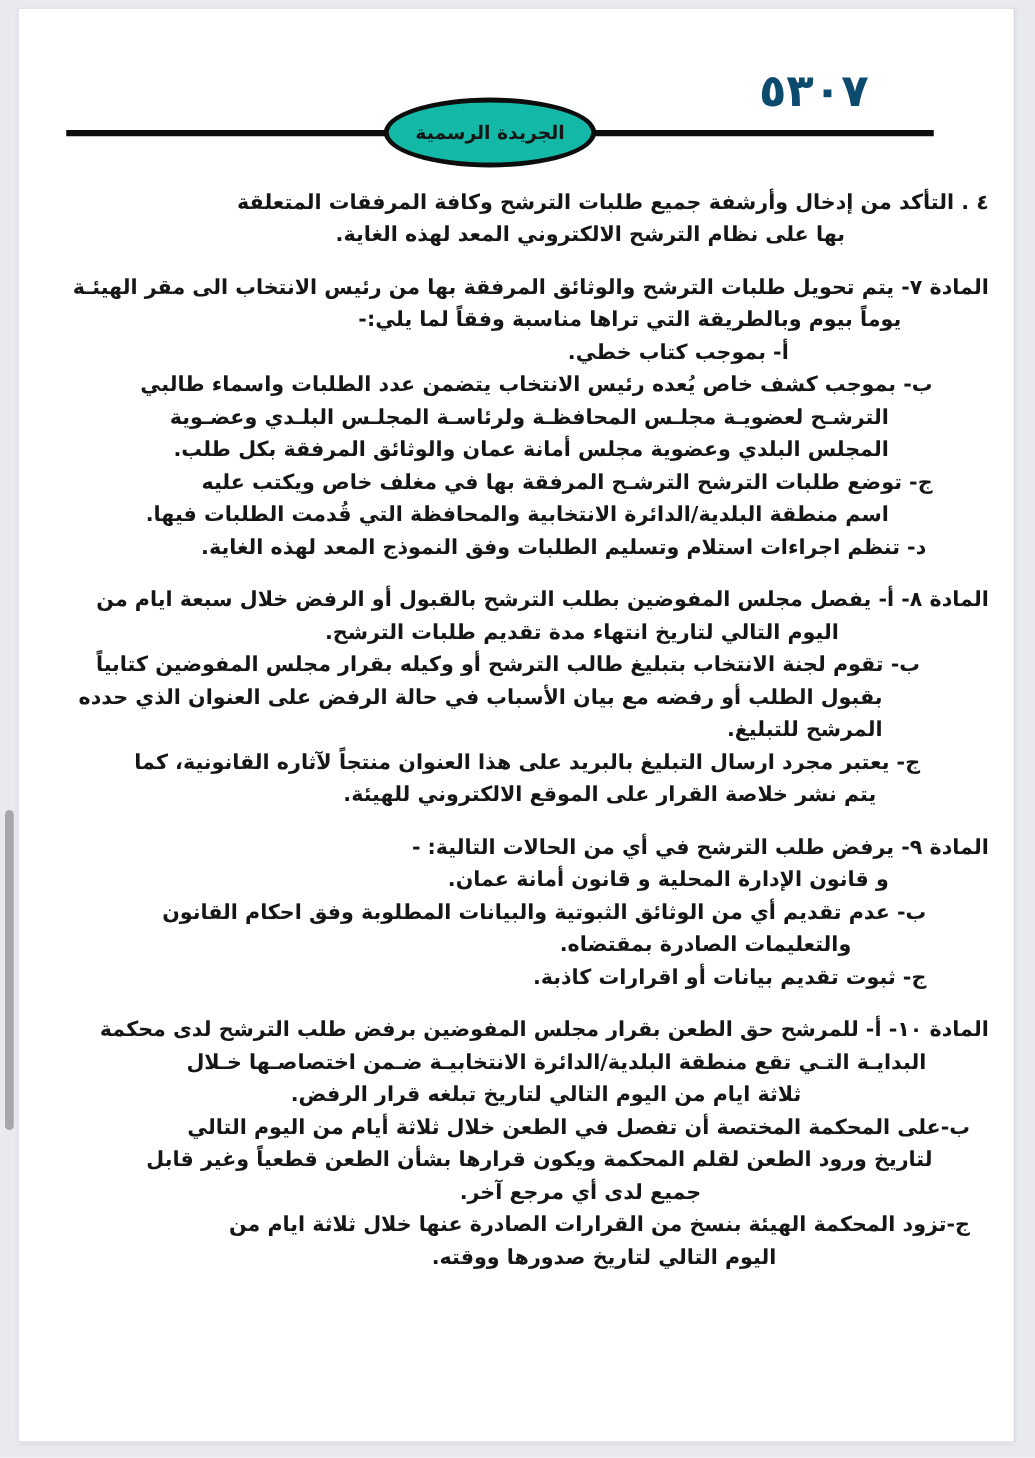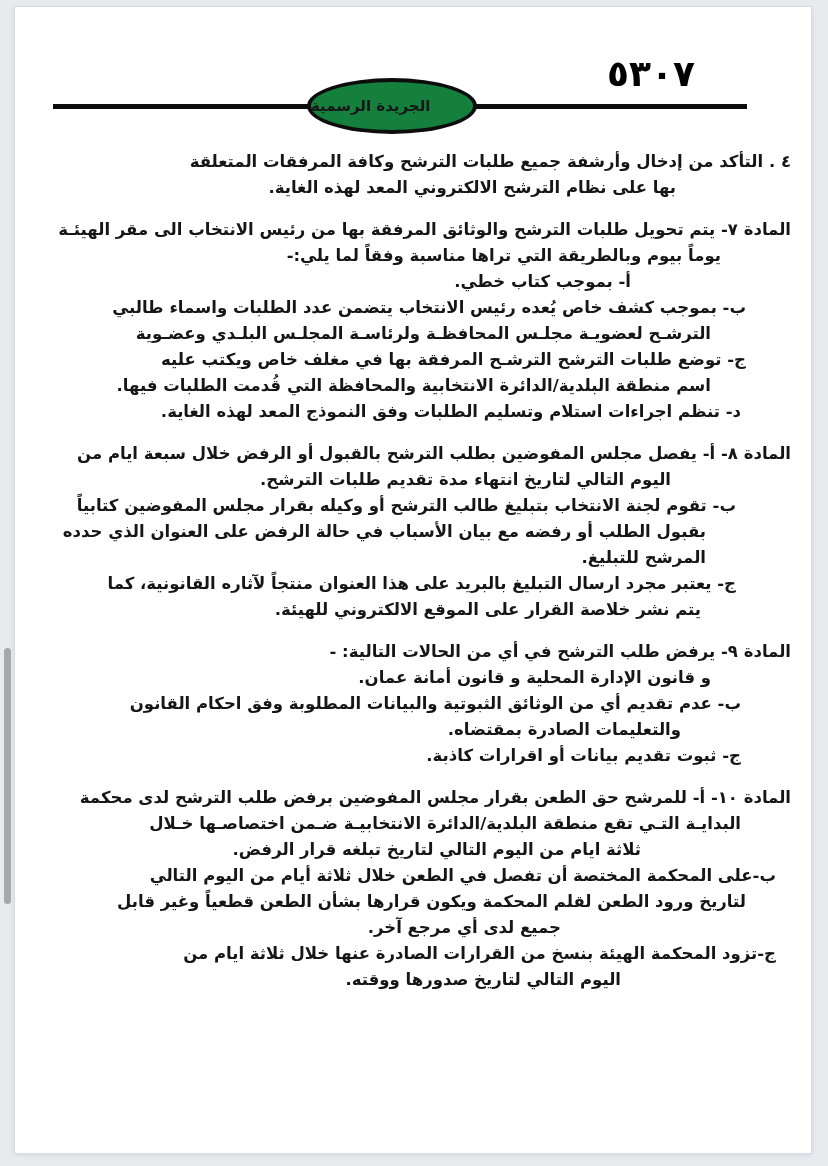--- a/index.html
+++ b/index.html
@@ -8,31 +8,31 @@
     background:#e9eaee;
     font-family:"DejaVu Sans", sans-serif;
   }
   .page{
     position:absolute;left:14px;top:6px;width:798px;height:1148px;
     background:#ffffff;border:1px solid #d9dbe0;box-sizing:border-box;
     box-shadow:0 1px 4px rgba(40,40,60,0.10);
   }
   .page-number{
     position:absolute;top:46px;right:116px;
-    font-size:36px;font-weight:bold;color:#000000;
+    font-size:36px;font-weight:bold;color:#0c4a6e;
     letter-spacing:3px;direction:rtl;
   }
   .header-rule{
     position:absolute;top:97px;left:38px;right:64px;height:5px;
     background:#0d0d0d;z-index:1;
   }
   .gazette-oval{
     position:absolute;top:71px;left:292px;width:170px;height:56px;
-    border:4px solid #0d0d0d;border-radius:50%;background:#15803d;
-    display:flex;align-items:center;justify-content:flex-start;
+    border:4px solid #0d0d0d;border-radius:50%;background:#14b8a6;
+    display:flex;align-items:center;justify-content:center;
     z-index:2;box-sizing:border-box;
   }
   .gazette-oval span{
     font-size:15px;font-weight:bold;color:#161616;direction:rtl;white-space:nowrap;
   }
   .content{
     position:absolute;top:142px;left:61px;right:20px;
     direction:rtl;text-align:right;
     font-size:16.5px;font-weight:bold;color:#161616;
   }
@@ -63,20 +63,21 @@
       <div class="ln" style="padding-right:0">٤ . التأكد من إدخال وأرشفة جميع طلبات الترشح وكافة المرفقات المتعلقة</div>
       <div class="ln" style="padding-right:115px">بها على نظام الترشح الالكتروني المعد لهذه الغاية.</div>
     </div>
 
     <div class="block">
       <div class="ln" style="padding-right:0">المادة ٧- يتم تحويل طلبات الترشح والوثائق المرفقة بها من رئيس الانتخاب الى مقر الهيئـة</div>
       <div class="ln" style="padding-right:70px">يوماً بيوم وبالطريقة التي تراها مناسبة وفقاً لما يلي:-</div>
       <div class="ln" style="padding-right:160px">أ-  بموجب كتاب خطي.</div>
       <div class="ln" style="padding-right:45px">ب- بموجب كشف خاص يُعده رئيس الانتخاب يتضمن عدد الطلبات واسماء طالبي</div>
       <div class="ln" style="padding-right:80px">الترشـح لعضويـة مجلـس المحافظـة ولرئاسـة المجلـس البلـدي وعضـوية</div>
+      <div class="ln" style="padding-right:80px">المجلس البلدي وعضوية مجلس أمانة عمان والوثائق المرفقة بكل طلب.</div>
       <div class="ln" style="padding-right:45px">ج- توضع طلبات الترشح الترشـح المرفقة بها في مغلف خاص ويكتب عليه</div>
       <div class="ln" style="padding-right:80px">اسم منطقة البلدية/الدائرة الانتخابية والمحافظة التي قُدمت الطلبات فيها.</div>
       <div class="ln" style="padding-right:50px">د-  تنظم اجراءات استلام وتسليم الطلبات وفق النموذج المعد لهذه الغاية.</div>
     </div>
 
     <div class="block">
       <div class="ln" style="padding-right:0">المادة ٨- أ- يفصل مجلس المفوضين بطلب الترشح بالقبول أو الرفض خلال سبعة ايام من</div>
       <div class="ln" style="padding-right:120px">اليوم التالي لتاريخ انتهاء مدة تقديم طلبات الترشح.</div>
       <div class="ln" style="padding-right:55px">ب- تقوم لجنة الانتخاب بتبليغ طالب الترشح أو وكيله بقرار مجلس المفوضين كتابياً</div>
       <div class="ln" style="padding-right:85px">بقبول الطلب أو رفضه مع بيان الأسباب في حالة الرفض على العنوان الذي حدده</div>

